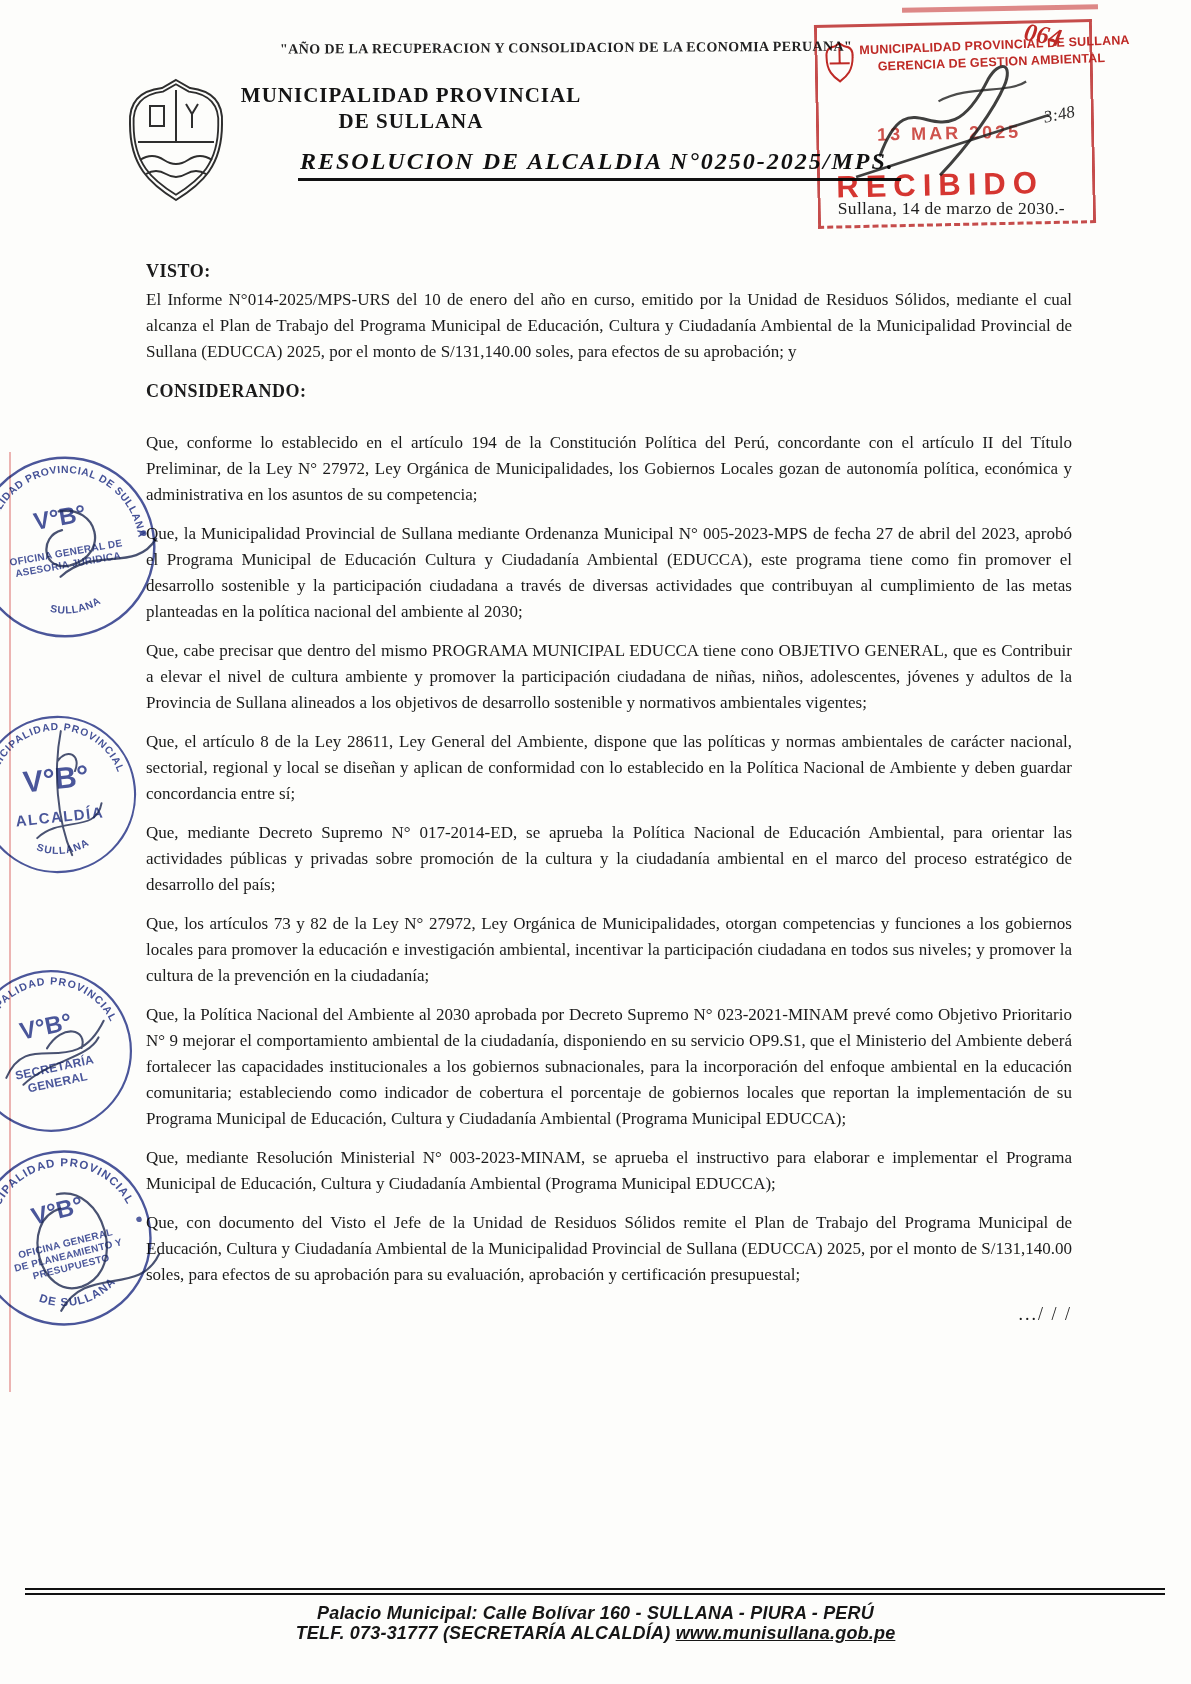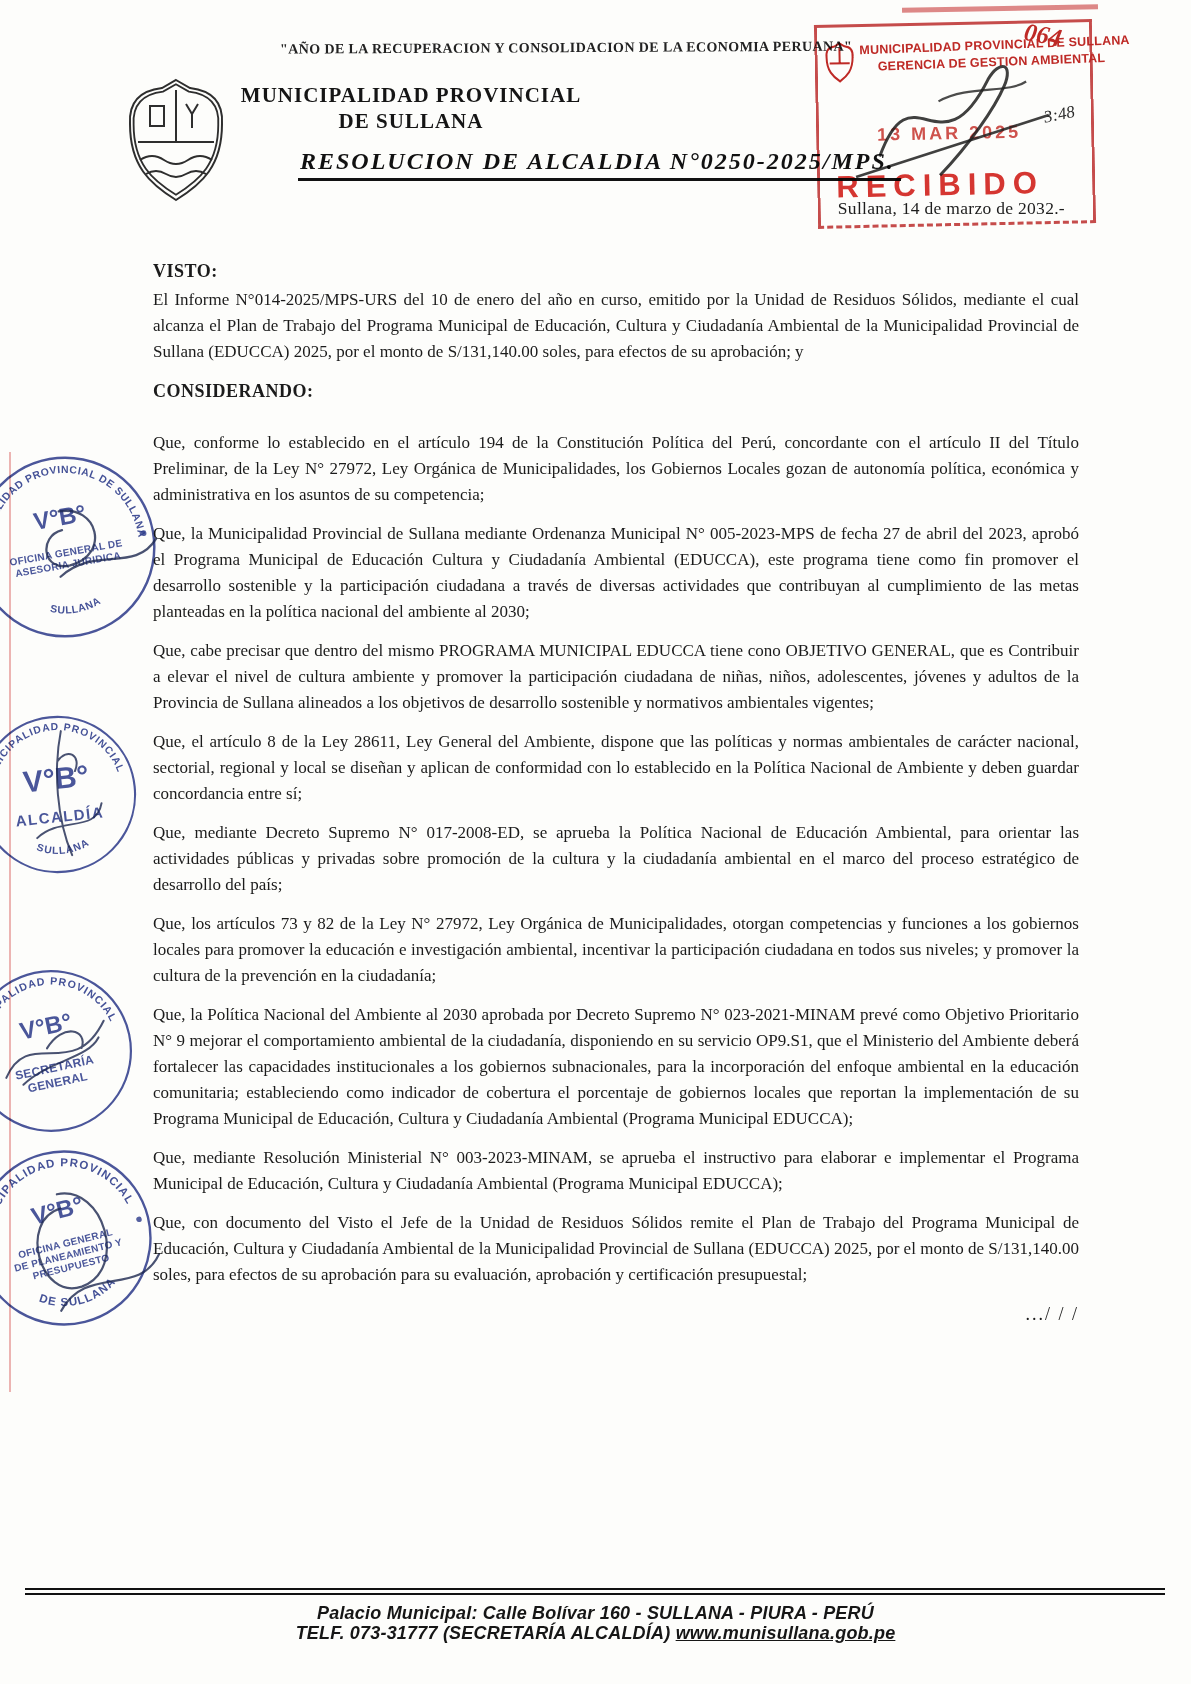--- a/index.html
+++ b/index.html
@@ -62,21 +62,21 @@
     font-family:"Liberation Sans",sans-serif;font-weight:bold;font-size:31px;letter-spacing:7px;
     white-space:nowrap;
   }
   .rs-sig{position:absolute;left:0;top:0;width:100%;height:100%;}
   .red-tick{
     position:absolute;left:902px;top:6px;width:196px;height:5px;
     background:rgba(195,40,40,.55);transform:rotate(-1deg);
   }
   
   .bodycol{
-    position:absolute;left:153px;top:258px;width:926px;
+    position:absolute;left:146px;top:258px;width:926px;
     font-size:17px;line-height:26px;text-align:justify;color:#1b1b1b;
   }
   .bodycol p{margin:0 0 13px 0;}
   .sec-label{font-weight:bold;font-size:18px;letter-spacing:.5px;margin:0 0 3px 0;}
   .sec-label.considerando{margin:1px 0 26px 0;}
   .continuation{ text-align:right;font-size:18px;letter-spacing:2px;margin-top:4px;}
   .red-margin-line{
     position:absolute;left:9px;top:452px;width:2px;height:940px;
     background:rgba(210,70,70,.4);
   }
@@ -140,21 +140,21 @@
     <path d="M56 4 L70 12 Q104 16 102 48 C102 90 82 108 56 124 C30 108 10 90 10 48 Q8 16 42 12 Z" transform="translate(0,0) scale(0.92) translate(4.8,5)" stroke-width="1"></path>
   </svg>
 
   <div class="entity-name">
     <div>MUNICIPALIDAD PROVINCIAL</div>
     <div>DE SULLANA</div>
   </div>
 
   <div class="res-title">RESOLUCION DE ALCALDIA N°0250-2025/MPS.</div>
 
-  <div class="dateline">Sullana, 14 de marzo de 2032.-</div>
+  <div class="dateline">Sullana, 14 de marzo de 2030.-</div>
 
   <div class="red-tick"></div>
   <div class="rstamp">
     <svg class="rs-shield" viewBox="0 0 32 42">
       <path d="M16 2 L21 5 Q30 6 29 16 C29 29 23 35 16 40 C9 35 3 29 3 16 Q2 6 11 5 Z"></path>
       <path d="M16 6 L16 22 M6 22 L26 22" stroke-width="1.2"></path>
     </svg>
     <div class="rs-line1">MUNICIPALIDAD PROVINCIAL DE SULLANA</div>
     <div class="rs-line2">GERENCIA DE GESTION AMBIENTAL</div>
     <div class="rs-number">064</div>
@@ -171,21 +171,21 @@
   <div class="red-margin-line"></div>
 
   <div class="bodycol">
     <div class="sec-label">VISTO:</div>
     <p>El Informe N°014-2025/MPS-URS del 10 de enero del año en curso, emitido por la Unidad de Residuos Sólidos, mediante el cual alcanza el Plan de Trabajo del Programa Municipal de Educación, Cultura y Ciudadanía Ambiental de la Municipalidad Provincial de Sullana (EDUCCA) 2025, por el monto de S/131,140.00 soles, para efectos de su aprobación; y</p>
     <div class="sec-label considerando">CONSIDERANDO:</div>
     <p>Que, conforme lo establecido en el artículo 194 de la Constitución Política del Perú, concordante con el artículo II del Título Preliminar, de la Ley N° 27972, Ley Orgánica de Municipalidades, los Gobiernos Locales gozan de autonomía política, económica y administrativa en los asuntos de su competencia;</p>
     <p>Que, la Municipalidad Provincial de Sullana mediante Ordenanza Municipal N° 005-2023-MPS de fecha 27 de abril del 2023, aprobó el Programa Municipal de Educación Cultura y Ciudadanía Ambiental (EDUCCA), este programa tiene como fin promover el desarrollo sostenible y la participación ciudadana a través de diversas actividades que contribuyan al cumplimiento de las metas planteadas en la política nacional del ambiente al 2030;</p>
     <p>Que, cabe precisar que dentro del mismo PROGRAMA MUNICIPAL EDUCCA tiene cono OBJETIVO GENERAL, que es Contribuir a elevar el nivel de cultura ambiente y promover la participación ciudadana de niñas, niños, adolescentes, jóvenes y adultos de la Provincia de Sullana alineados a los objetivos de desarrollo sostenible y normativos ambientales vigentes;</p>
     <p>Que, el artículo 8 de la Ley 28611, Ley General del Ambiente, dispone que las políticas y normas ambientales de carácter nacional, sectorial, regional y local se diseñan y aplican de conformidad con lo establecido en la Política Nacional de Ambiente y deben guardar concordancia entre sí;</p>
-    <p>Que, mediante Decreto Supremo N° 017-2008-ED, se aprueba la Política Nacional de Educación Ambiental, para orientar las actividades públicas y privadas sobre promoción de la cultura y la ciudadanía ambiental en el marco del proceso estratégico de desarrollo del país;</p>
+    <p>Que, mediante Decreto Supremo N° 017-2014-ED, se aprueba la Política Nacional de Educación Ambiental, para orientar las actividades públicas y privadas sobre promoción de la cultura y la ciudadanía ambiental en el marco del proceso estratégico de desarrollo del país;</p>
     <p>Que, los artículos 73 y 82 de la Ley N° 27972, Ley Orgánica de Municipalidades, otorgan competencias y funciones a los gobiernos locales para promover la educación e investigación ambiental, incentivar la participación ciudadana en todos sus niveles; y promover la cultura de la prevención en la ciudadanía;</p>
     <p>Que, la Política Nacional del Ambiente al 2030 aprobada por Decreto Supremo N° 023-2021-MINAM prevé como Objetivo Prioritario N° 9 mejorar el comportamiento ambiental de la ciudadanía, disponiendo en su servicio OP9.S1, que el Ministerio del Ambiente deberá fortalecer las capacidades institucionales a los gobiernos subnacionales, para la incorporación del enfoque ambiental en la educación comunitaria; estableciendo como indicador de cobertura el porcentaje de gobiernos locales que reportan la implementación de su Programa Municipal de Educación, Cultura y Ciudadanía Ambiental (Programa Municipal EDUCCA);</p>
     <p>Que, mediante Resolución Ministerial N° 003-2023-MINAM, se aprueba el instructivo para elaborar e implementar el Programa Municipal de Educación, Cultura y Ciudadanía Ambiental (Programa Municipal EDUCCA);</p>
     <p>Que, con documento del Visto el Jefe de la Unidad de Residuos Sólidos remite el Plan de Trabajo del Programa Municipal de Educación, Cultura y Ciudadanía Ambiental de la Municipalidad Provincial de Sullana (EDUCCA) 2025, por el monto de S/131,140.00 soles, para efectos de su aprobación para su evaluación, aprobación y certificación presupuestal;</p>
     <div class="continuation">.../ / /</div>
   </div>
 
   <div class="bstamp stamp1" style="left:-30px;top:452px;width:190px;height:190px;transform:rotate(-10deg);">
     <svg class="face" viewBox="0 0 200 200">
       <circle class="ring" cx="100" cy="100" r="94"></circle>

